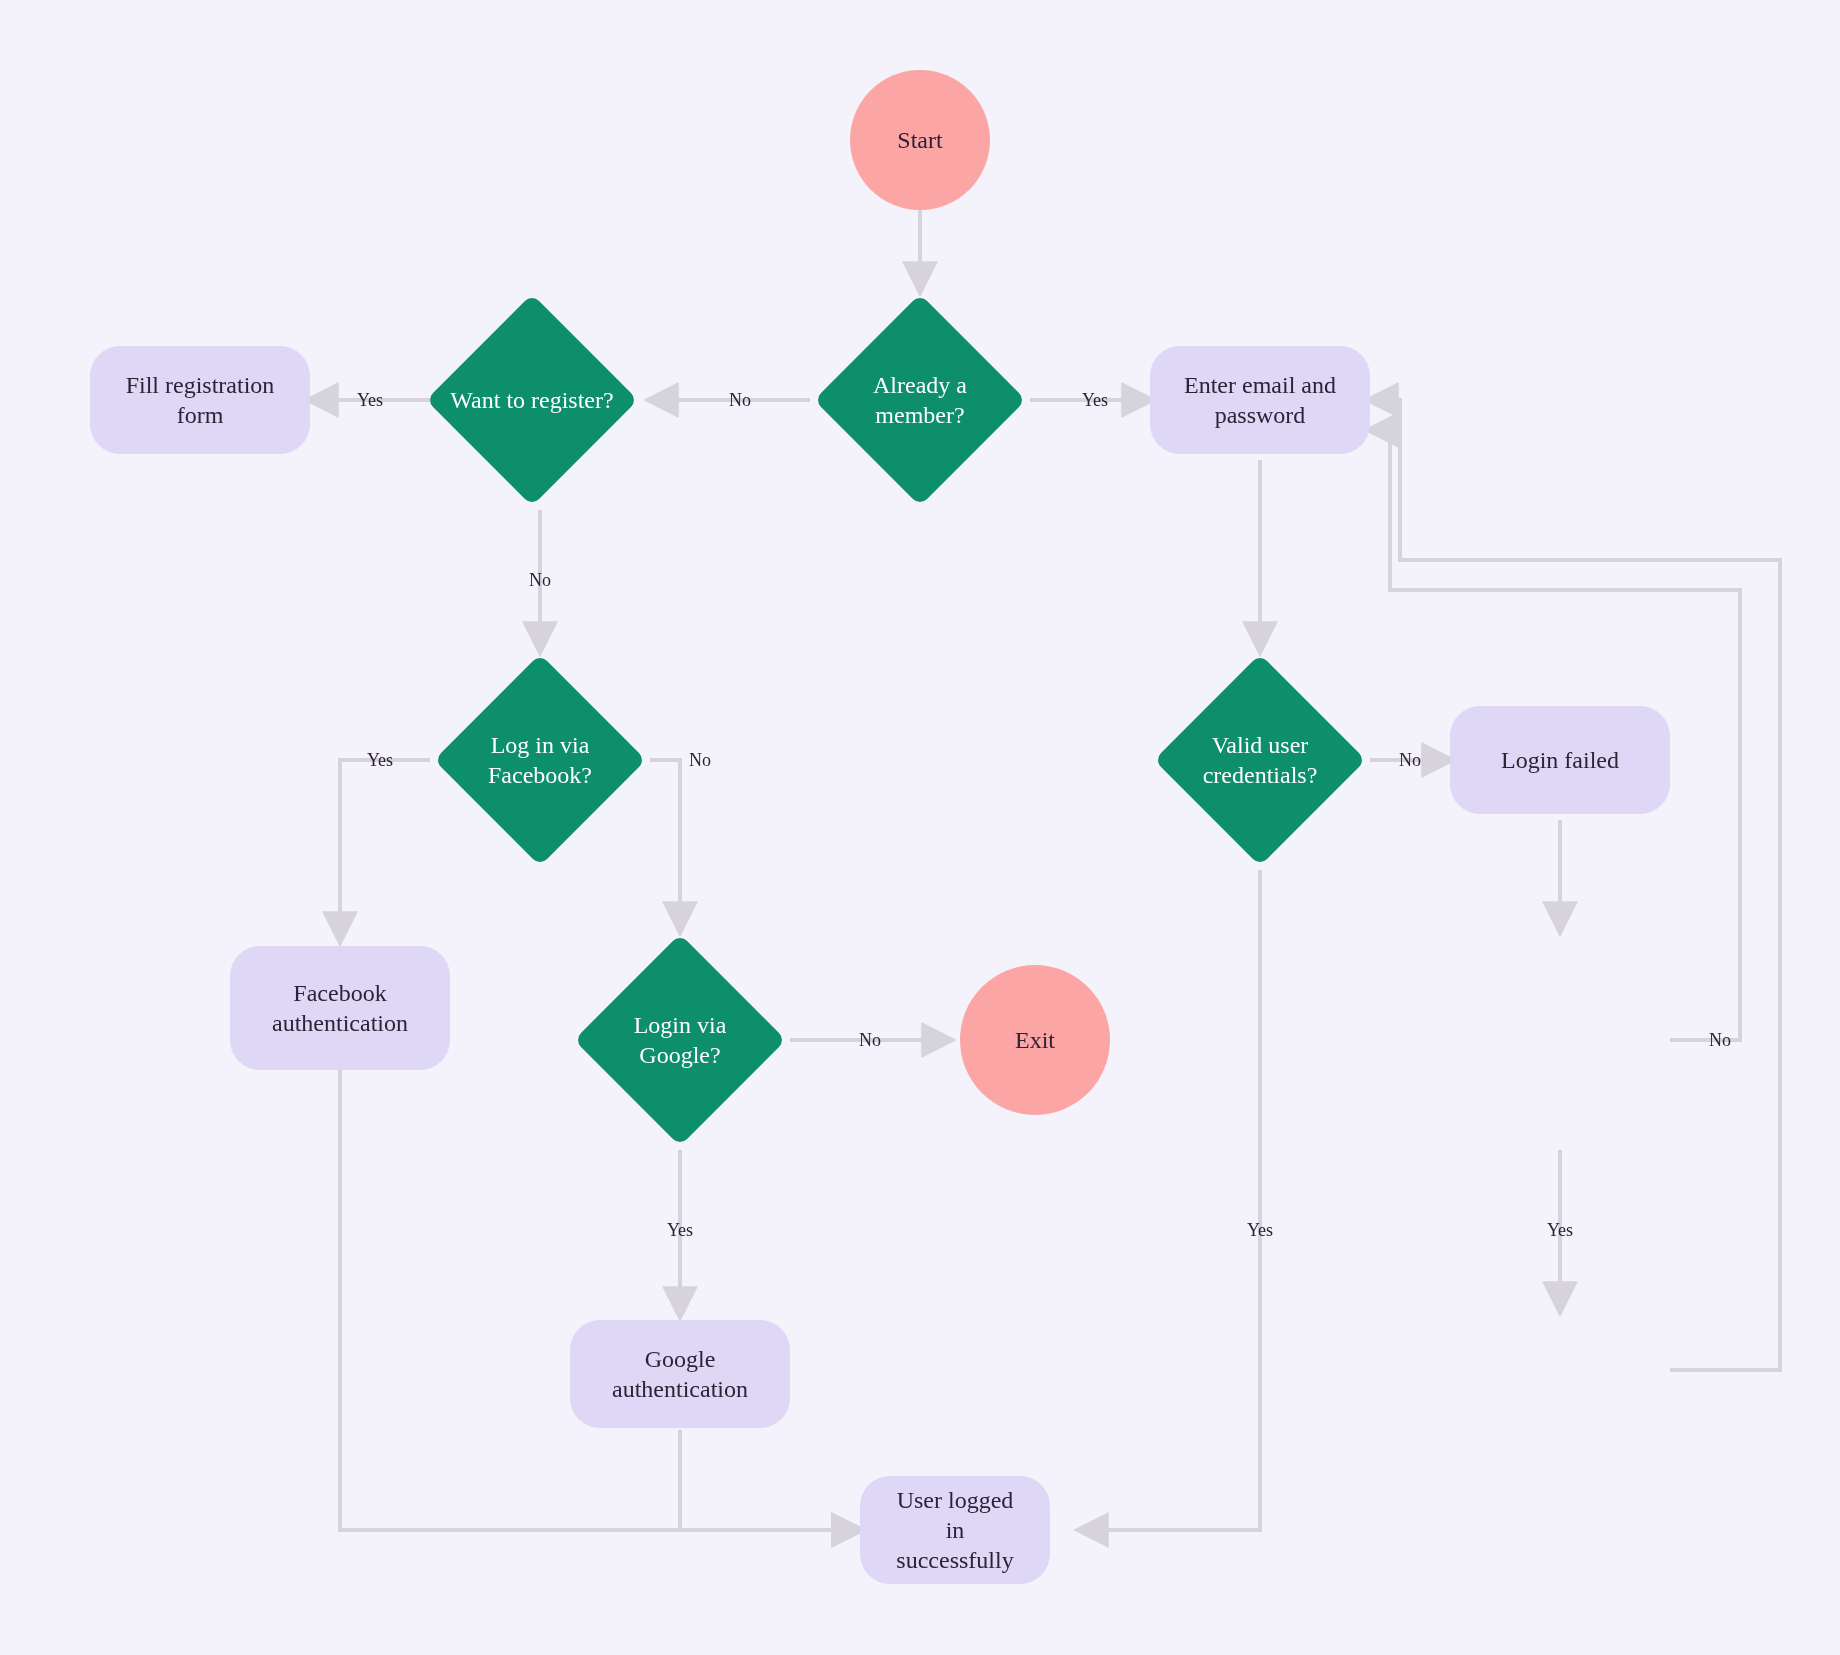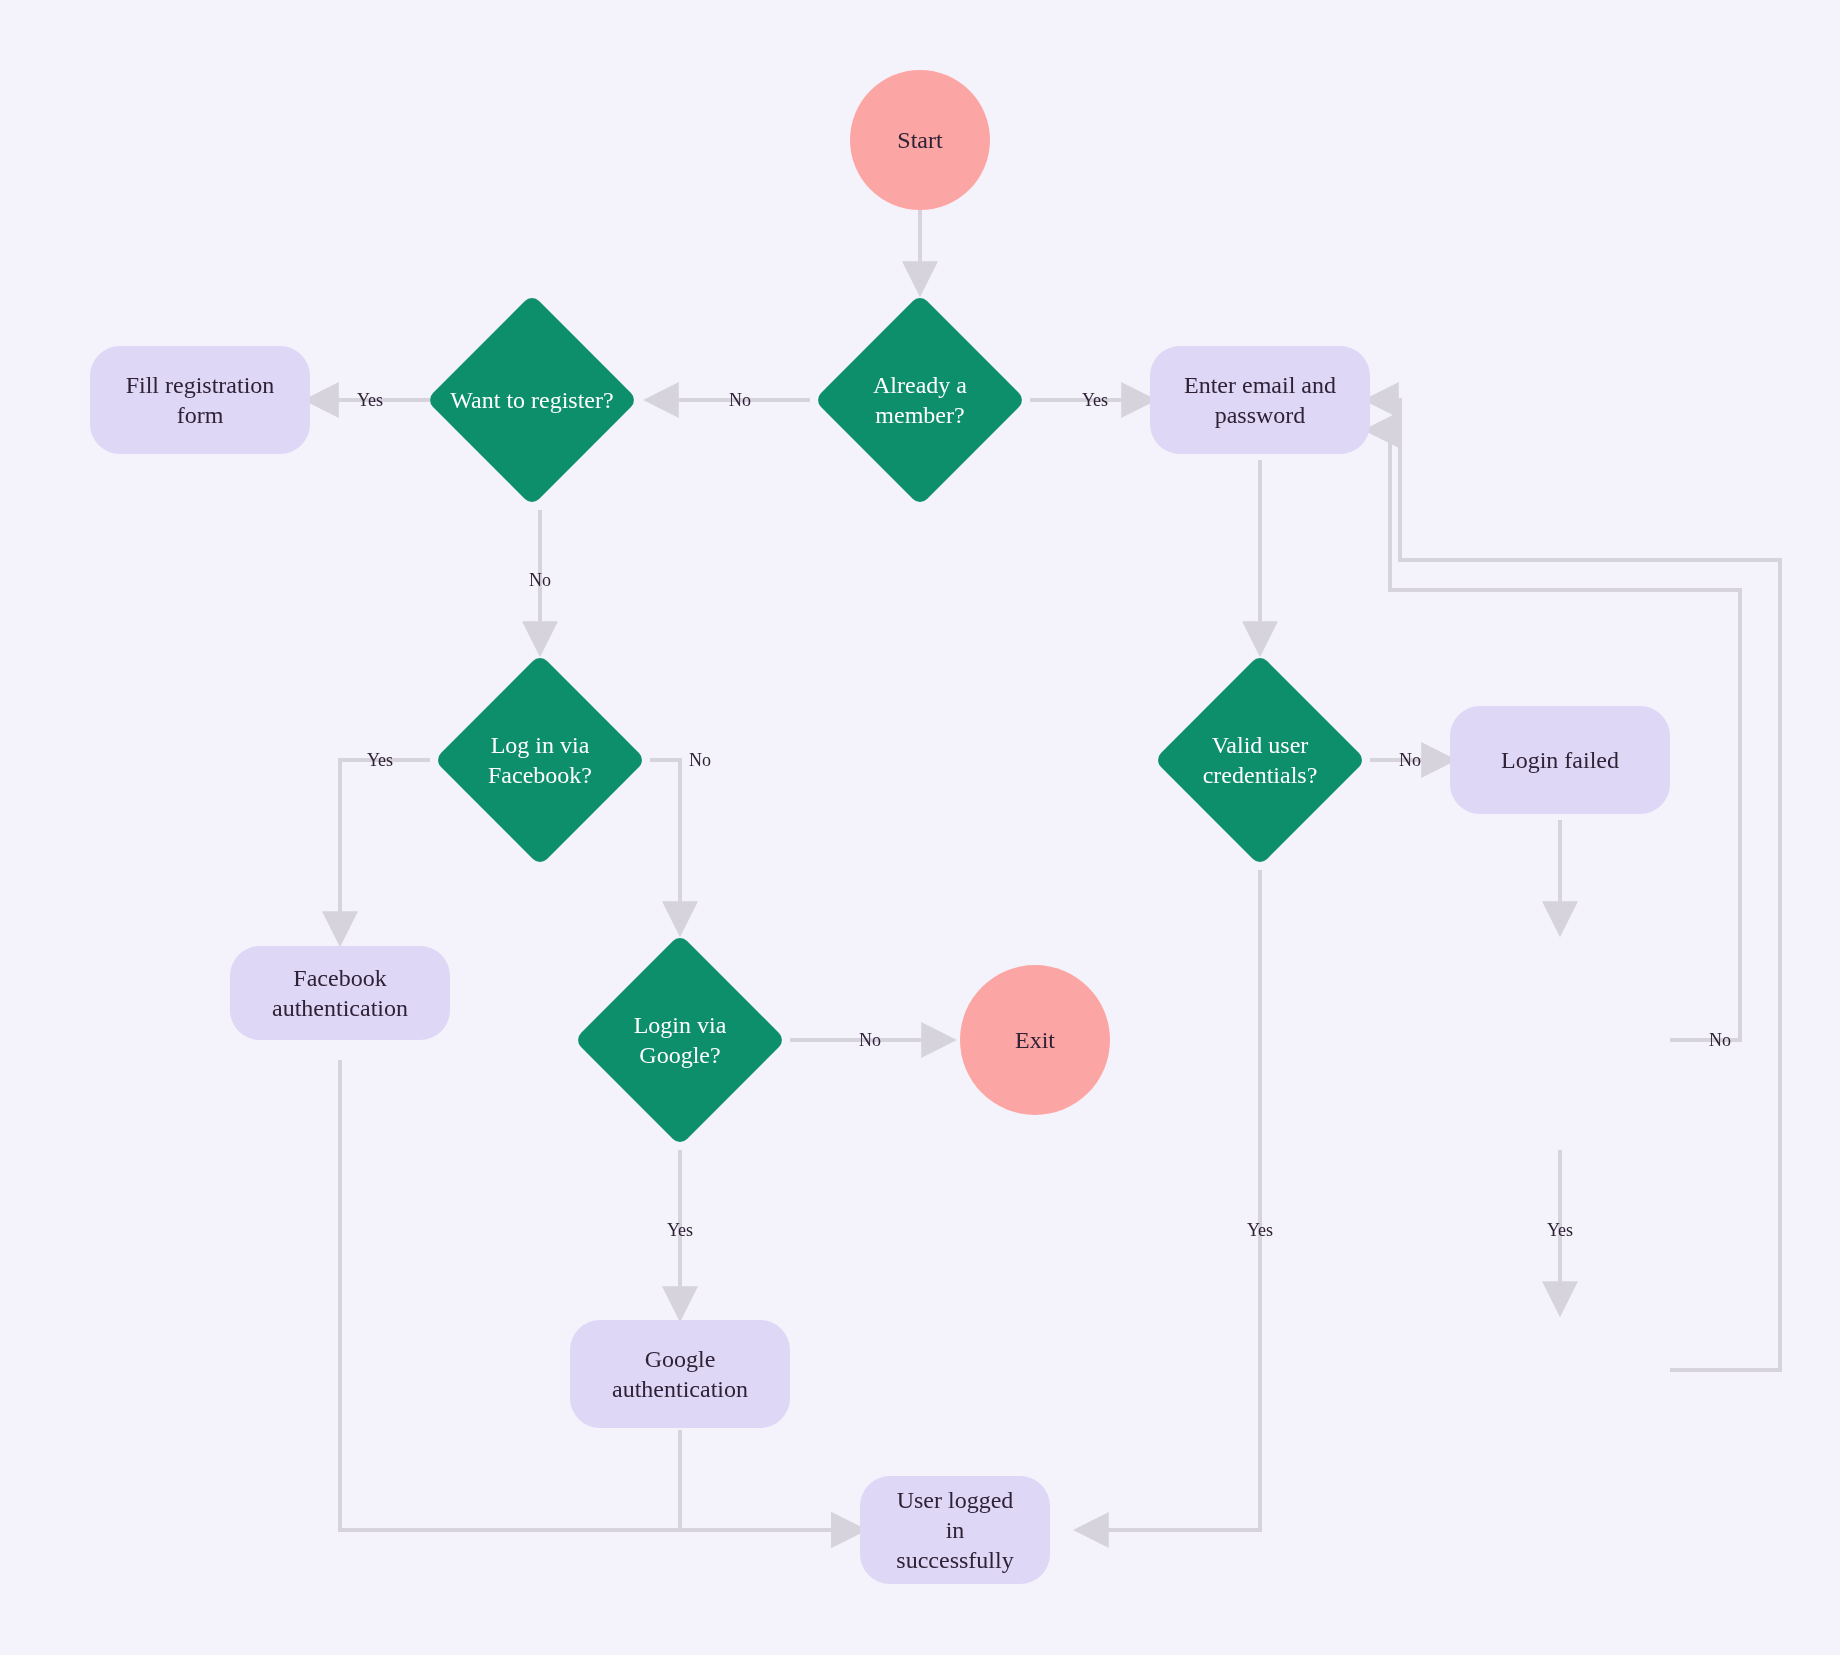--- a/index.html
+++ b/index.html
@@ -167,21 +167,21 @@
   </div>
 
   <div class="node process" style="left:1150px; top:346px; width:220px; height:108px;">
     <span>Enter email and password</span>
   </div>
 
   <div class="node process" style="left:1450px; top:706px; width:220px; height:108px;">
     <span>Login failed</span>
   </div>
 
-  <div class="node process" style="left:230px; top:946px; width:220px; height:94px;">
+  <div class="node process" style="left:230px; top:946px; width:220px; height:124px;">
     <span>Facebook authentication</span>
   </div>
 
   <div class="node process" style="left:570px; top:1320px; width:220px; height:108px;">
     <span>Google authentication</span>
   </div>
 
   <div class="node process" style="left:860px; top:1476px; width:190px; height:108px;">
     <span>User logged in successfully</span>
   </div>

